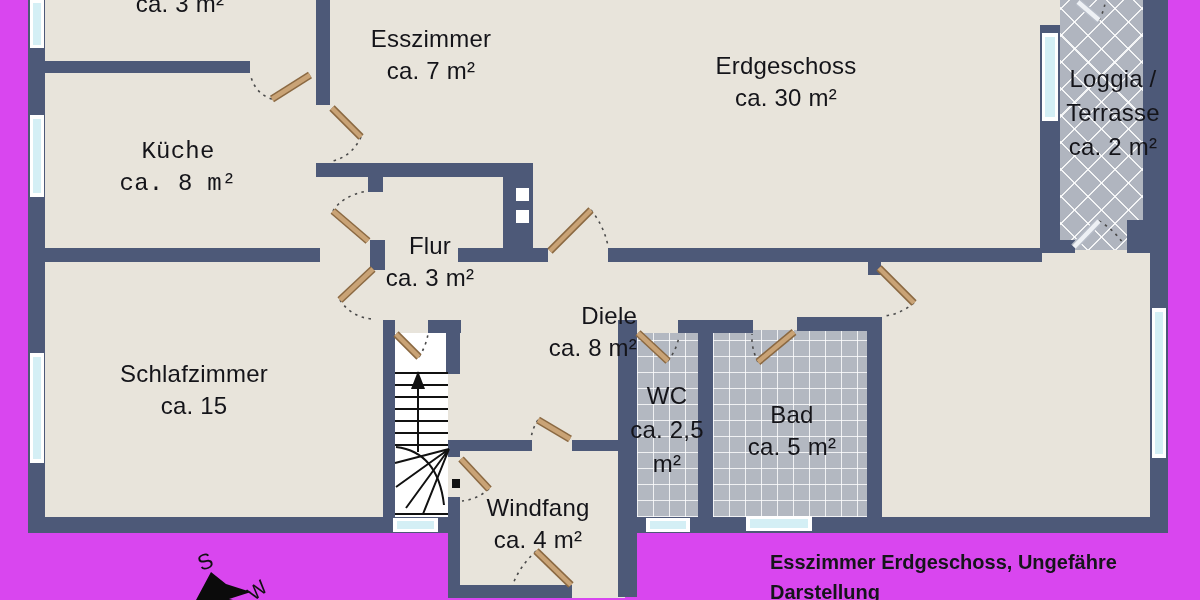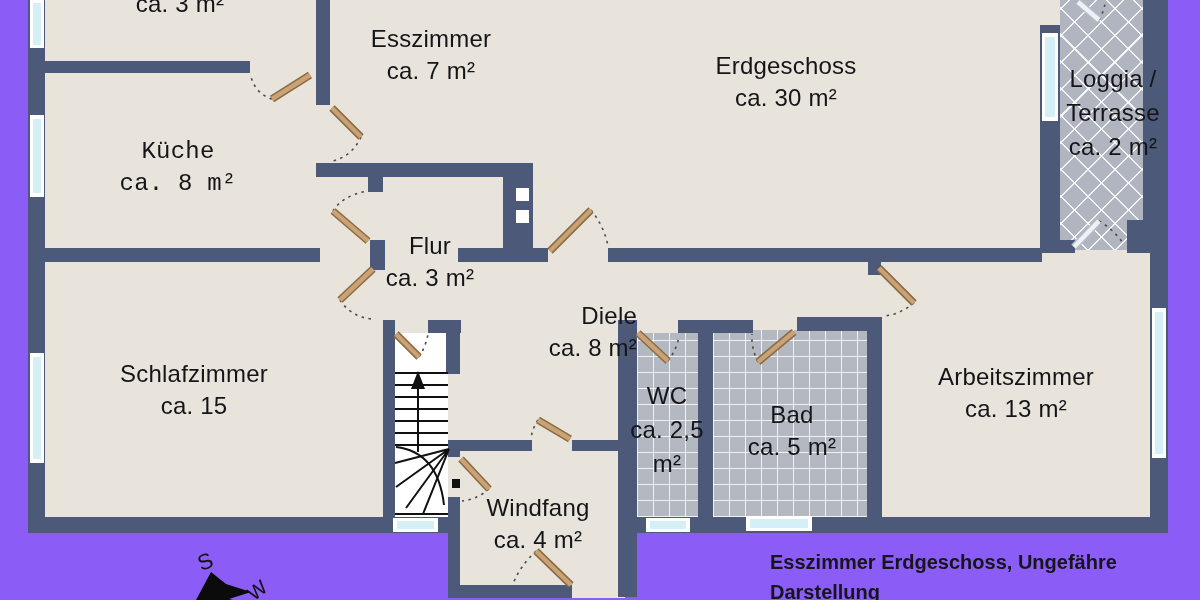--- a/index.html
+++ b/index.html
@@ -1,16 +1,16 @@
 <!DOCTYPE html>
 <html><head>
 <meta charset="utf-8">
 <style>
   html,body{margin:0;padding:0;background:#fff;}
-  #plan{position:relative;width:1200px;height:600px;overflow:hidden;background:#8b5cf6;
+  #plan{position:relative;width:1200px;height:600px;overflow:hidden;background:#d946ef;
         font-family:"Liberation Sans", sans-serif;color:#141419;}
   .floor{position:absolute;background:#e8e4db;}
   .wall{position:absolute;background:#4d5978;}
   .win{position:absolute;background:#ffffff;}
   .glass{position:absolute;background:#d4eff5;}
   .shaftbox{position:absolute;background:#ffffff;}
   .tile-grid{position:absolute;background-color:#b3b8c1;
      background-image:repeating-linear-gradient(0deg, rgba(255,255,255,.8) 0 1.5px, transparent 1.5px 16px),
                       repeating-linear-gradient(90deg, rgba(255,255,255,.8) 0 1.5px, transparent 1.5px 16px);}
   .tile-diag{position:absolute;background-color:#b0b5bf;
@@ -206,24 +206,20 @@
   </div>
   <div class="rlabel wide3" style="left:567px;top:379px;">
     <div>WC</div>
     <div>ca. 2,5</div>
     <div>m²</div>
   </div>
   <div class="rlabel" style="left:692px;top:399px;">
     <div>Bad</div>
     <div>ca. 5 m²</div>
   </div>
-  <div class="rlabel" style="left:916px;top:361px;">
-    <div>Arbeitszimmer</div>
-    <div>ca. 13 m²</div>
-  </div>
   <div class="rlabel" style="left:438px;top:492px;">
     <div>Windfang</div>
     <div>ca. 4 m²</div>
   </div>
 
   <div id="caption">
     <div>Esszimmer Erdgeschoss, Ungefähre</div>
     <div>Darstellung</div>
   </div>
 

